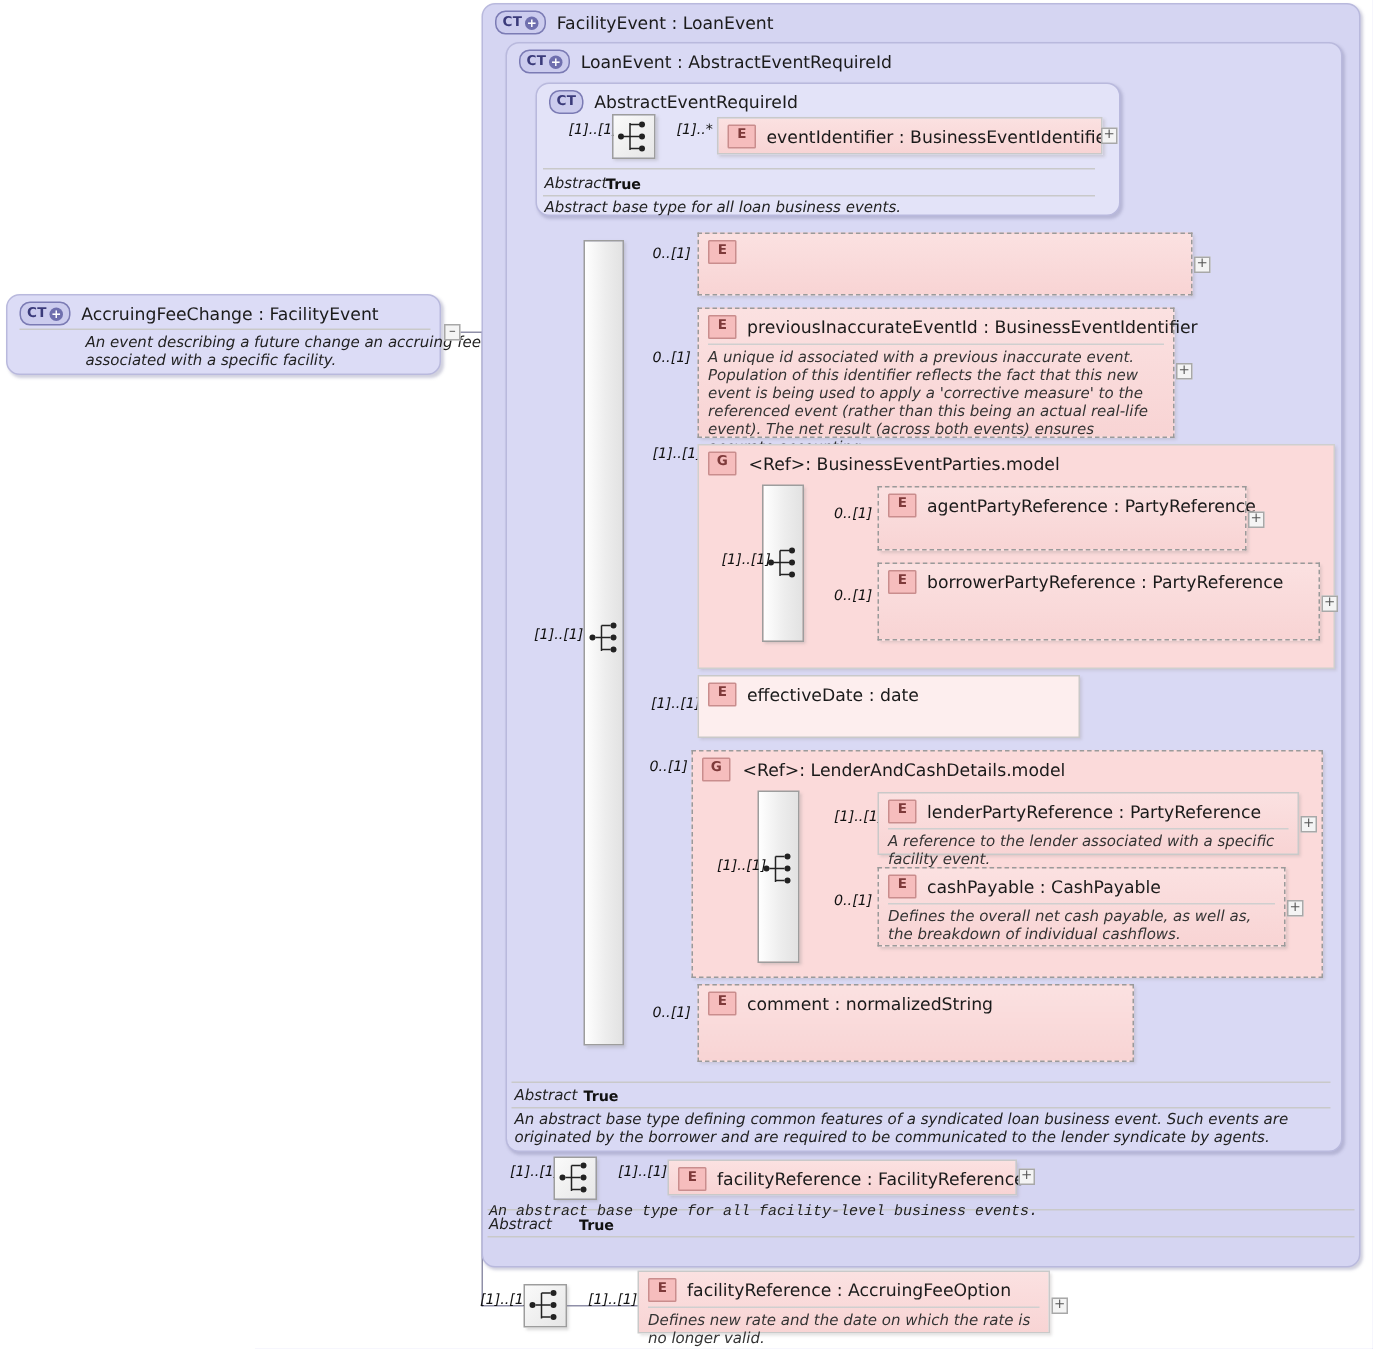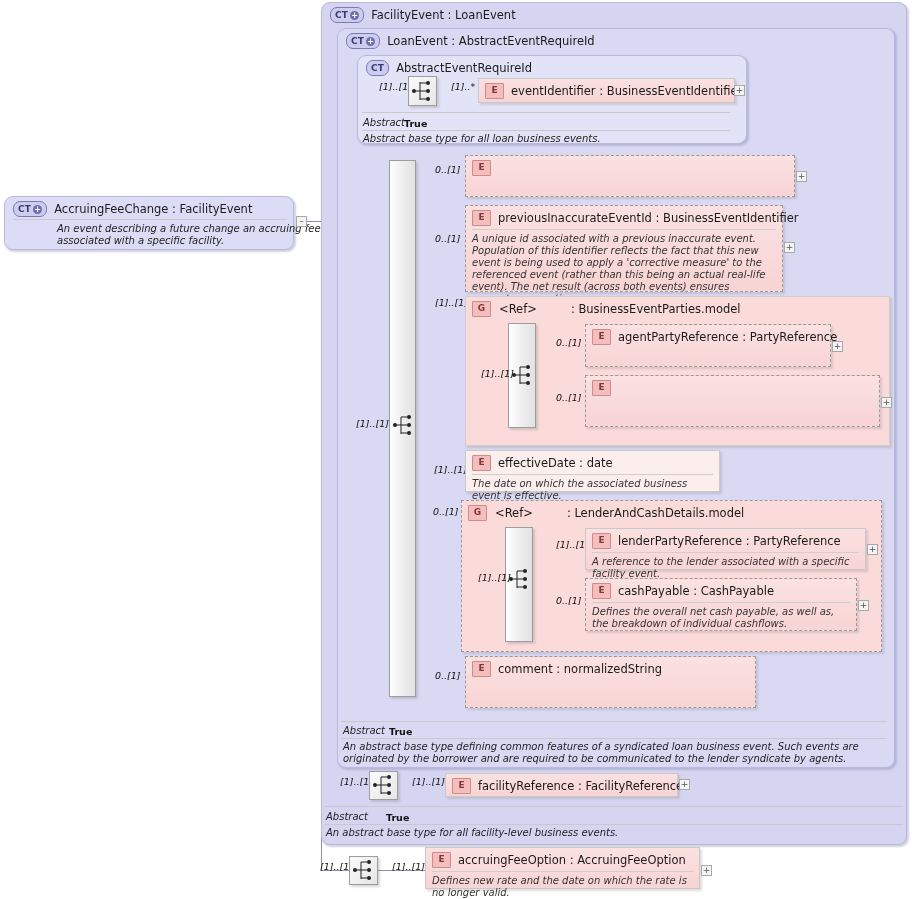--- a/index.html
+++ b/index.html
@@ -55,21 +55,21 @@
   }
   .grp-box{
     position:absolute;box-sizing:border-box;
     background:#fbdada;border:1px solid #cfcfcf;
     box-shadow:1.5px 1.5px 2px rgba(150,140,140,.30);
   }
   .grp-box.optional{border:1px dashed #9a9a9a;}
   .grp-hd{display:flex;align-items:center;padding:4px 6px 2px 6px;}
   .grp-hd .badge{margin-right:8px;}
   .grp-ref{font-size:11.5px;color:#1a1a1a;}
-  .grp-type{font-size:11.5px;color:#1a1a1a;margin-left:34px;white-space:nowrap;}
+  .grp-type{font-size:11.5px;color:#1a1a1a;white-space:nowrap;}
 
   
   .seqbar{
     position:absolute;box-sizing:border-box;
     background:linear-gradient(to right,#ffffff 0%,#ededed 55%,#e2e2e2 100%);
     border:1px solid #9d9d9d;
     box-shadow:1.5px 1.5px 2px rgba(140,140,140,.35);
   }
   .seqicon{
     position:absolute;box-sizing:border-box;
@@ -162,21 +162,21 @@
         <span class="plus">+</span>
     </span>
     <span class="ct-title">FacilityEvent : LoanEvent</span>
   </div>
 </div>
 
 <div class="abs-line" style="left:325px;top:806px;width:578px;"></div>
 <div class="abs-lbl" style="left:326px;top:811px;">Abstract</div>
 <div class="abs-val" style="left:386px;top:812px;">True</div>
 <div class="abs-line" style="left:325px;top:824px;width:578px;"></div>
-<div class="abs-doc" style="left:326px;top:827px;width:576px;">An abstract base type for all facility-level business events.</div>
+<div class="abs-doc" style="left:326px;top:803px;width:576px;font-family:Liberation Mono, monospace;">An abstract base type for all facility-level business events.</div>
 
 <div class="ct-box lvl2" style="left:337px;top:28px;width:558px;height:740px;">
   <div class="ct-head">
     <span class="ct-tag">
       <span>CT</span>
         <span class="plus">+</span>
     </span>
     <span class="ct-title">LoanEvent : AbstractEventRequireId</span>
   </div>
 </div>
@@ -290,31 +290,31 @@
     <span class="badge">E</span>
     <span class="el-name">agentPartyReference : PartyReference</span>
   </div>
 </div>
 <div class="expander" style="left:832px;top:341px;">+</div>
 
 <div class="card" style="left:556px;top:392px;">0..[1]</div>
 <div class="el-box optional" style="left:585px;top:375px;width:295px;height:52px;">
   <div class="el-hd">
     <span class="badge">E</span>
+    <span class="el-name">borrowerPartyReference : PartyReference</span>
   </div>
 </div>
 <div class="expander" style="left:881px;top:397px;">+</div>
 
 <div class="card" style="left:434px;top:464px;">[1]..[1]</div>
 <div class="el-box plain" style="left:465px;top:450px;width:255px;height:42px;">
   <div class="el-hd">
     <span class="badge">E</span>
     <span class="el-name">effectiveDate : date</span>
   </div>
-  <div class="el-doc">The date on which the associated business event is effective.</div>
 </div>
 
 <div class="card" style="left:433px;top:506px;">0..[1]</div>
 <div class="grp-box optional" style="left:461px;top:500px;width:421px;height:152px;">
   <div class="grp-hd">
     <span class="badge g">G</span>
     <span class="grp-ref">&lt;Ref&gt;</span>
     <span class="grp-type">: LenderAndCashDetails.model</span>
   </div>
 </div>
@@ -397,17 +397,17 @@
     <line x1="11" y1="21" x2="17" y2="21" stroke="#222" stroke-width="1"></line>
     <circle cx="19" cy="5" r="2" fill="#222"></circle>
     <circle cx="19" cy="13" r="2" fill="#222"></circle>
     <circle cx="19" cy="21" r="2" fill="#222"></circle>
   </svg>
 </div>
 <div class="card" style="left:392px;top:861px;">[1]..[1]</div>
 <div class="el-box" style="left:425px;top:847px;width:275px;height:42px;">
   <div class="el-hd">
     <span class="badge">E</span>
-    <span class="el-name">accruingFeeOption : AccruingFeeOption</span>
+    <span class="el-name">facilityReference : AccruingFeeOption</span>
   </div>
   <div class="el-doc">Defines new rate and the date on which the rate is no longer valid.</div>
 </div>
 <div class="expander" style="left:701px;top:865px;">+</div>
 
 </body></html>

